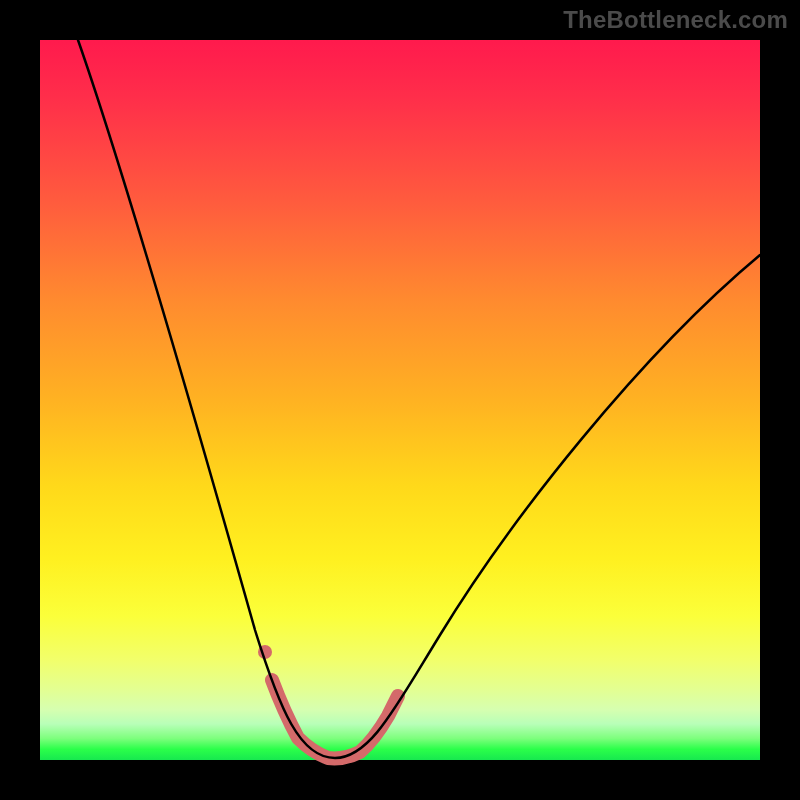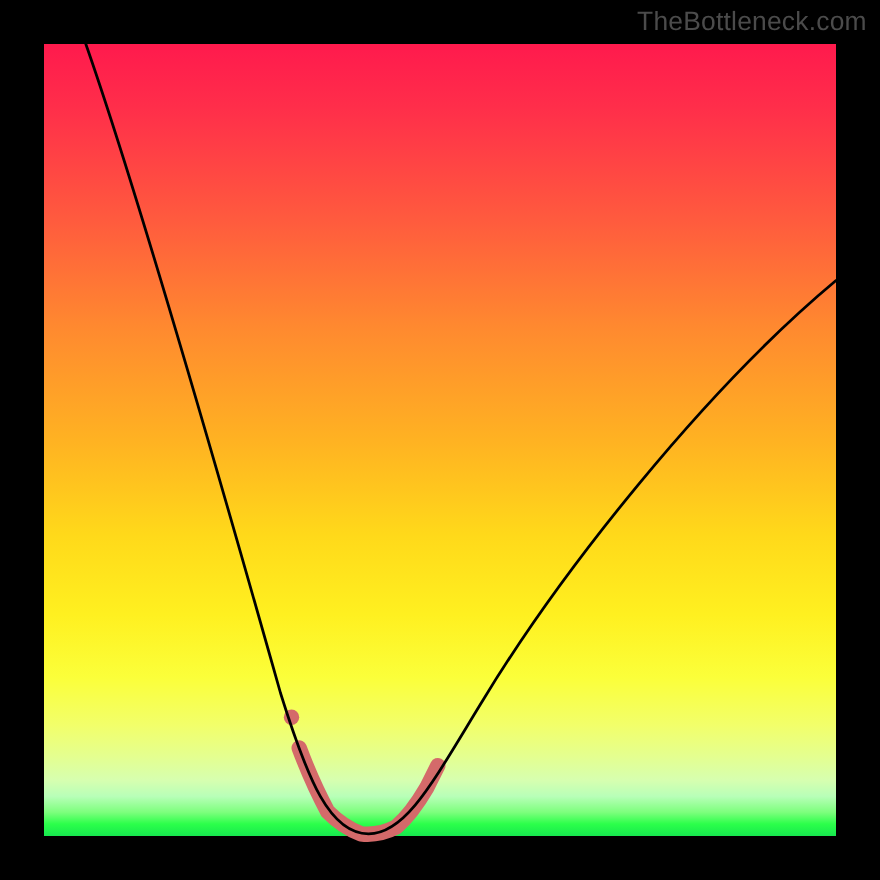--- a/index.html
+++ b/index.html
@@ -45,21 +45,21 @@
       #17e84f 100%
     );
   }
   .watermark {
     position: absolute;
     top: 6px;
     right: 12px;
     color: #4b4b4b;
     font-size: 24px;
     letter-spacing: 0.2px;
-    font-weight: 400;
+    font-weight: 700;
   }
   svg.curve {
     position: absolute;
     left: 40px;
     top: 40px;
     width: 720px;
     height: 720px;
     overflow: visible;
   }
 </style>

